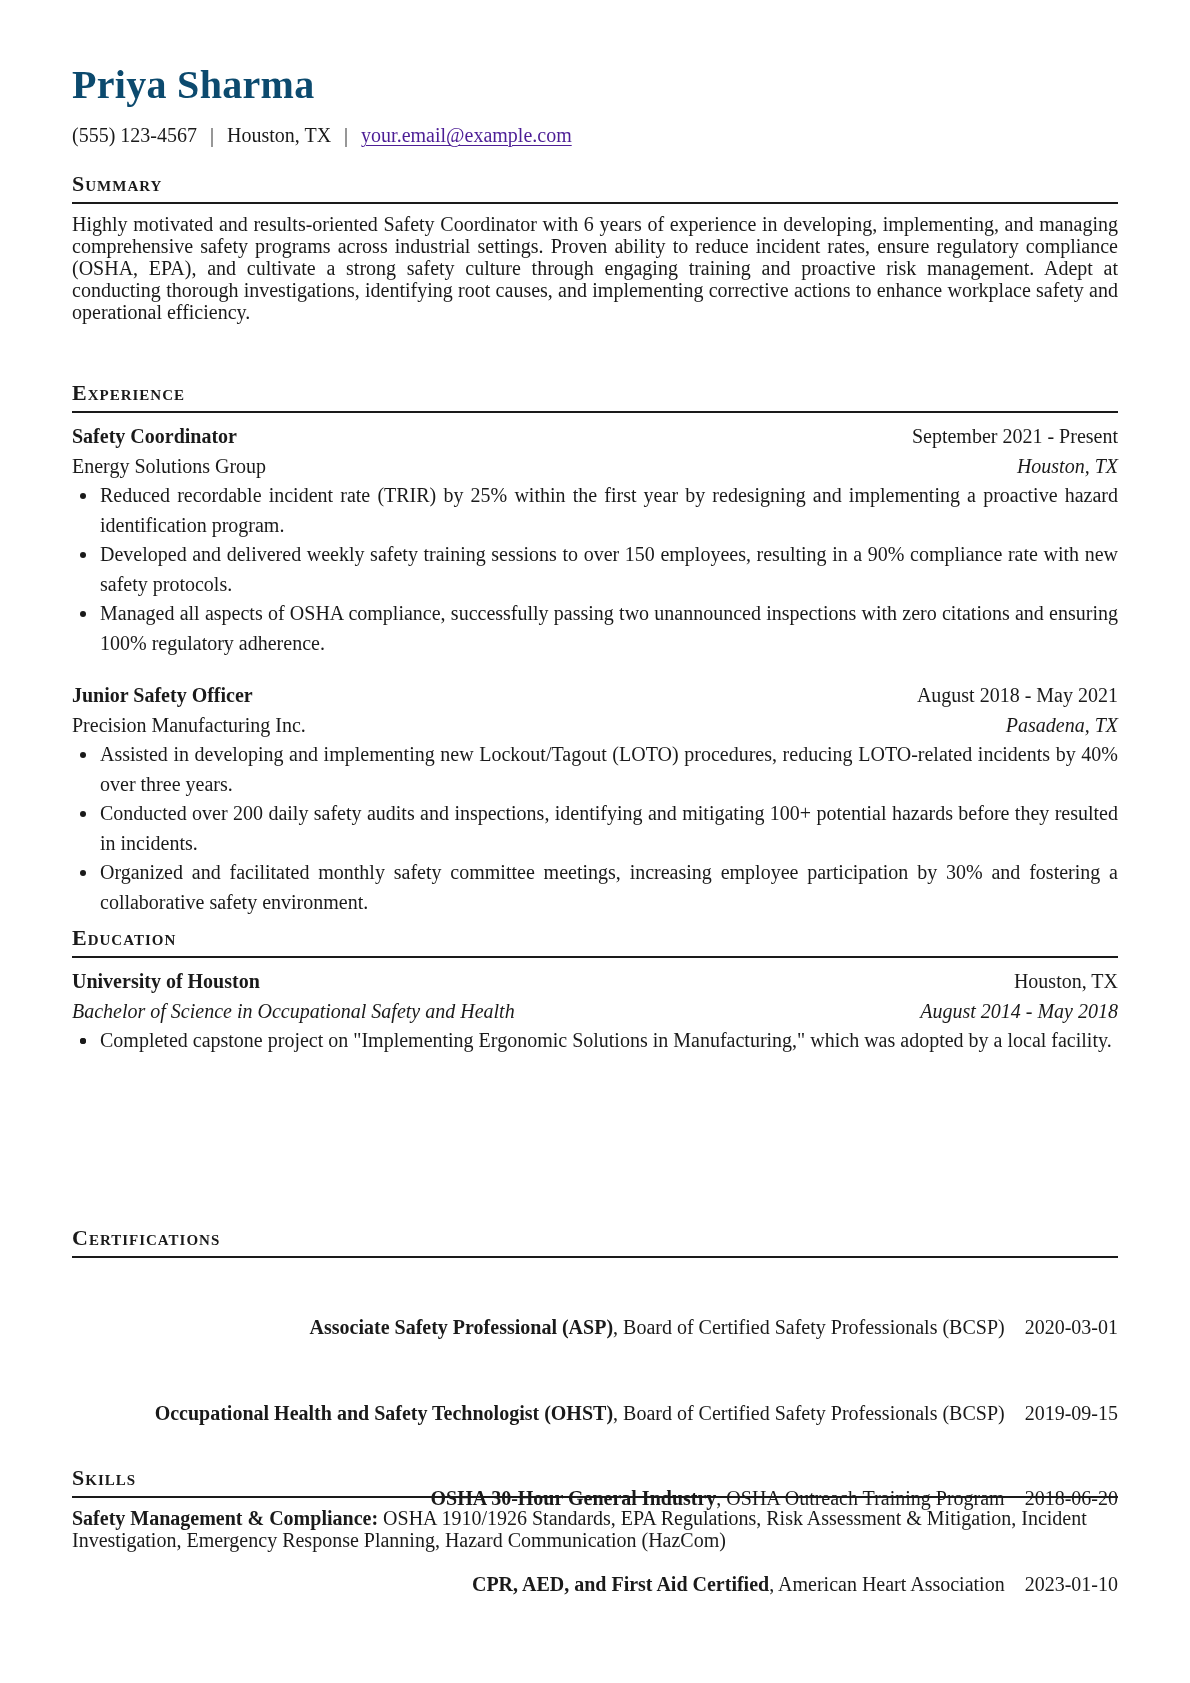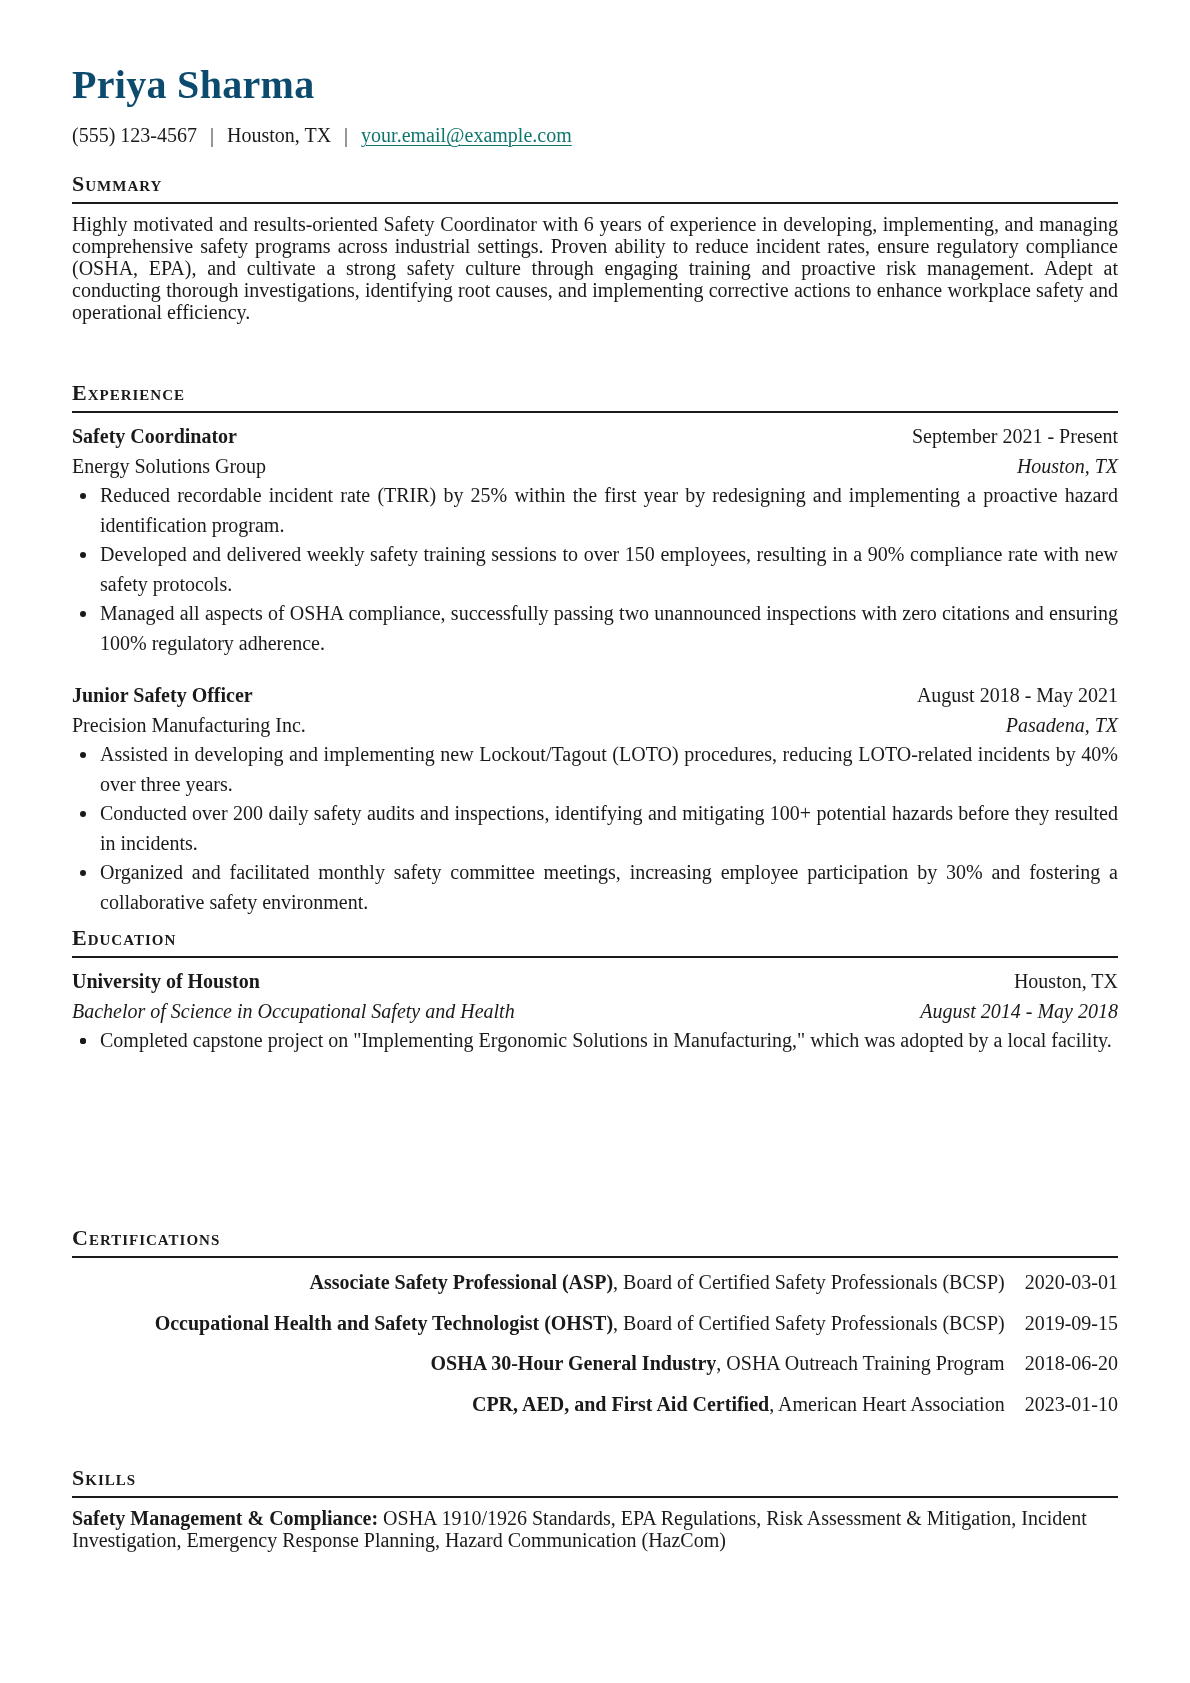--- a/index.html
+++ b/index.html
@@ -12,41 +12,41 @@
   .name {
     position: absolute; top: 60px; left: 0;
     font-size: 40px; font-weight: bold; letter-spacing: 0.3px; line-height: 50px;
     color: #0c4a6e;
   }
   .contact {
     position: absolute; top: 121px; left: 0;
     font-size: 20px; line-height: 28px; white-space: nowrap;
   }
   .contact .sep { margin: 0 13px; color: #333; }
-  .contact a { color: #0f766e; text-decoration: underline; text-underline-offset: 3px; text-decoration-thickness: 1px; }
+  .contact a { color: #4c1d95; text-decoration: underline; text-underline-offset: 3px; text-decoration-thickness: 1px; }
   .section { position: absolute; left: 0; width: 1046px; }
   .sec-head {
     font-size: 22px; font-weight: bold; font-variant: small-caps; letter-spacing: 1px;
     line-height: 28px; height: 28px;
   }
   .rule { height: 2px; background: #1a1a1a; margin-top: 4px; }
   .p { font-size: 20px; line-height: 22px; text-align: justify; }
   .row { display: flex; justify-content: space-between; font-size: 20px; line-height: 29.5px; white-space: nowrap; }
   .b { font-weight: bold; }
   .i { font-style: italic; }
   ul.bul { list-style: none; margin: 0; padding: 0; }
   ul.bul li { position: relative; padding-left: 28px; font-size: 20px; line-height: 29.5px; text-align: justify; }
   ul.bul li .dot {
     position: absolute; left: 8px; top: 12px; width: 6px; height: 6px; border-radius: 50%; background: #1a1a1a;
   }
   .job { margin-top: 0; }
   .job + .job { margin-top: 23px; }
   .cert { display: flex; justify-content: flex-end; align-items: flex-end; font-size: 20px; line-height: 29.5px; margin-bottom: 11px; }
   .cert .txt { max-width: 940px; }
-  .cert .date { white-space: nowrap; padding-left: 20px; }
+  .cert .date { white-space: nowrap; padding-left: 20px; margin-top: 45px; }
 </style>
 </head>
 <body>
 
 <div class="page">
 
   <div class="name">Priya Sharma</div>
 
   <div class="contact">
     <span>(555) 123-4567</span><span class="sep">|</span><span>Houston, TX</span><span class="sep">|</span><a href="mailto:your.email@example.com">your.email@example.com</a>

